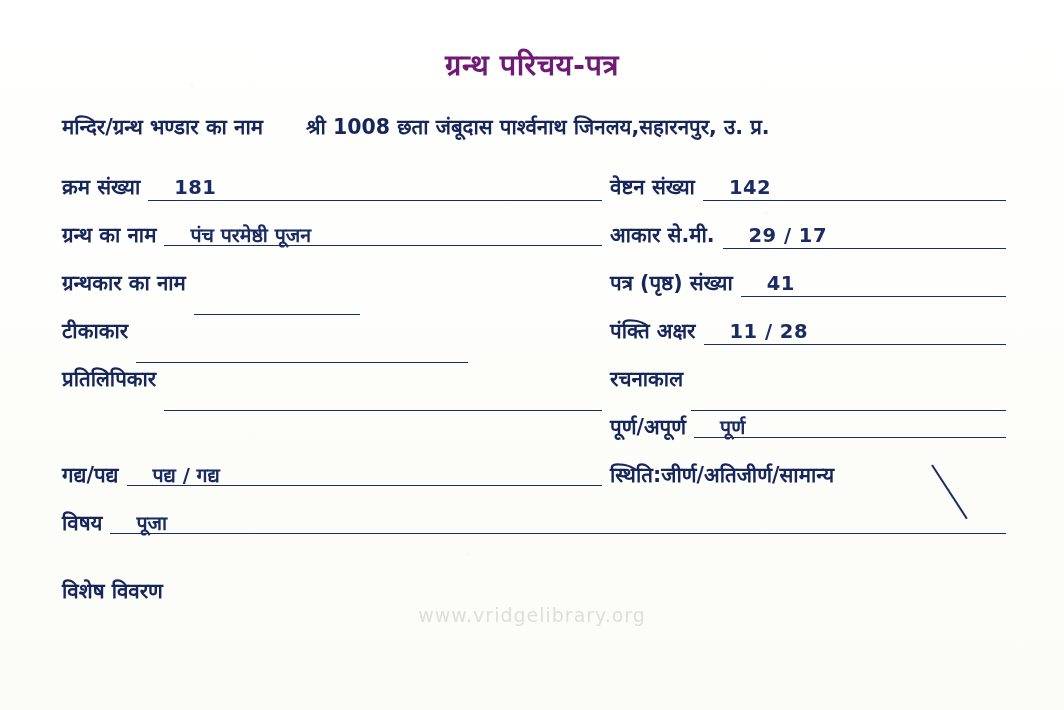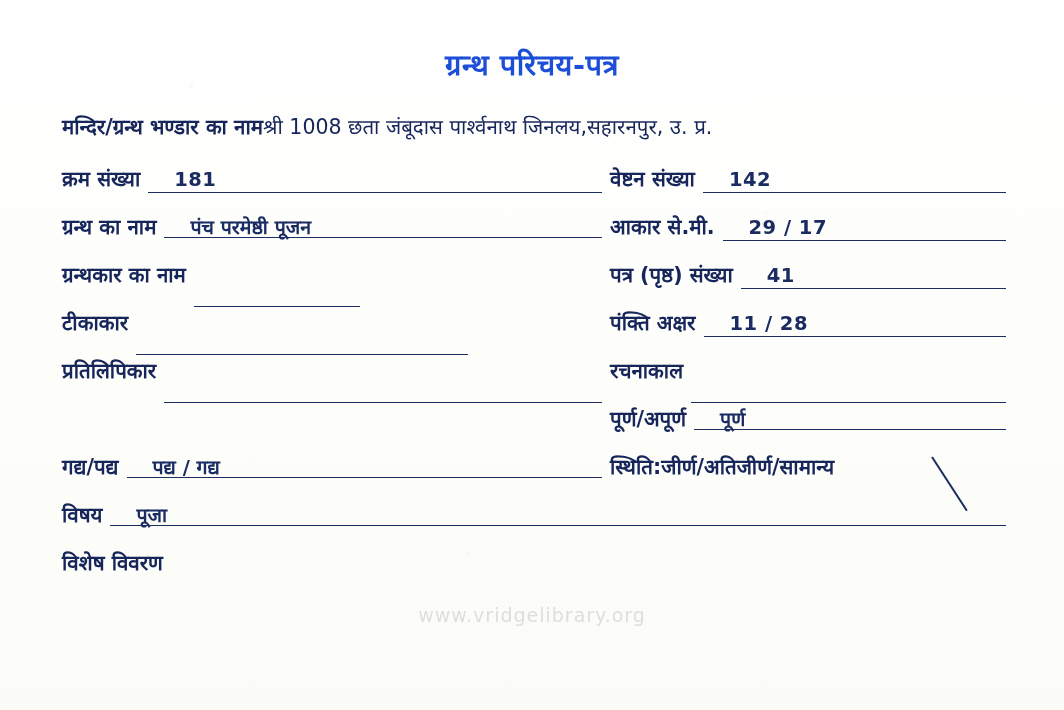--- a/index.html
+++ b/index.html
@@ -32,48 +32,49 @@
     pointer-events: none;
   }
   .title {
     position: absolute;
     left: 0; right: 0;
     top: 44px;
     text-align: center;
     font-size: 29px;
     font-weight: bold;
     letter-spacing: 0.5px;
-    color: #1d4ed8;
+    color: #701a75;
   }
   .header-line {
     position: absolute;
     left: 62px;
     top: 112px;
     right: 40px;
     font-size: 20.5px;
     font-weight: bold;
     white-space: nowrap;
     color: #16255a;
   }
   .header-line .hdr-val {
-    font-weight: normal;
+    font-weight: bold;
+    padding-left: 43px;
   }
   .rows {
     position: absolute;
     left: 62px;
     top: 160px;
     width: 952px;
   }
   .row {
     position: relative;
     height: 48px;
   }
   .cell {
     position: absolute;
-    top: 4px;
+    top: 12px;
     height: 48px;
     display: flex;
     align-items: baseline;
     white-space: nowrap;
   }
   .cell.left  { left: 0px;   width: 548px; }
   .cell.right { left: 548px; width: 404px; }
   .label {
     font-size: 20.5px;
     font-weight: bold;
@@ -248,21 +249,21 @@
     <div class="row">
       <div class="cell left" style="width: 952px;">
         <span class="label">विषय</span>
         <span class="fill">
           <span class="value pad-lg">पूजा</span>
         </span>
       </div>
     </div>
 
     <div class="row">
-      <div class="cell left" style="width: 952px;">
+      <div class="cell left" style="width: 952px; align-items: flex-end;">
         <span class="label">विशेष विवरण</span>
         <span class="fill no-rule">
           <span class="value"></span>
         </span>
       </div>
     </div>
 
   </div>
 
   <div class="watermark">www.vridgelibrary.org</div>

